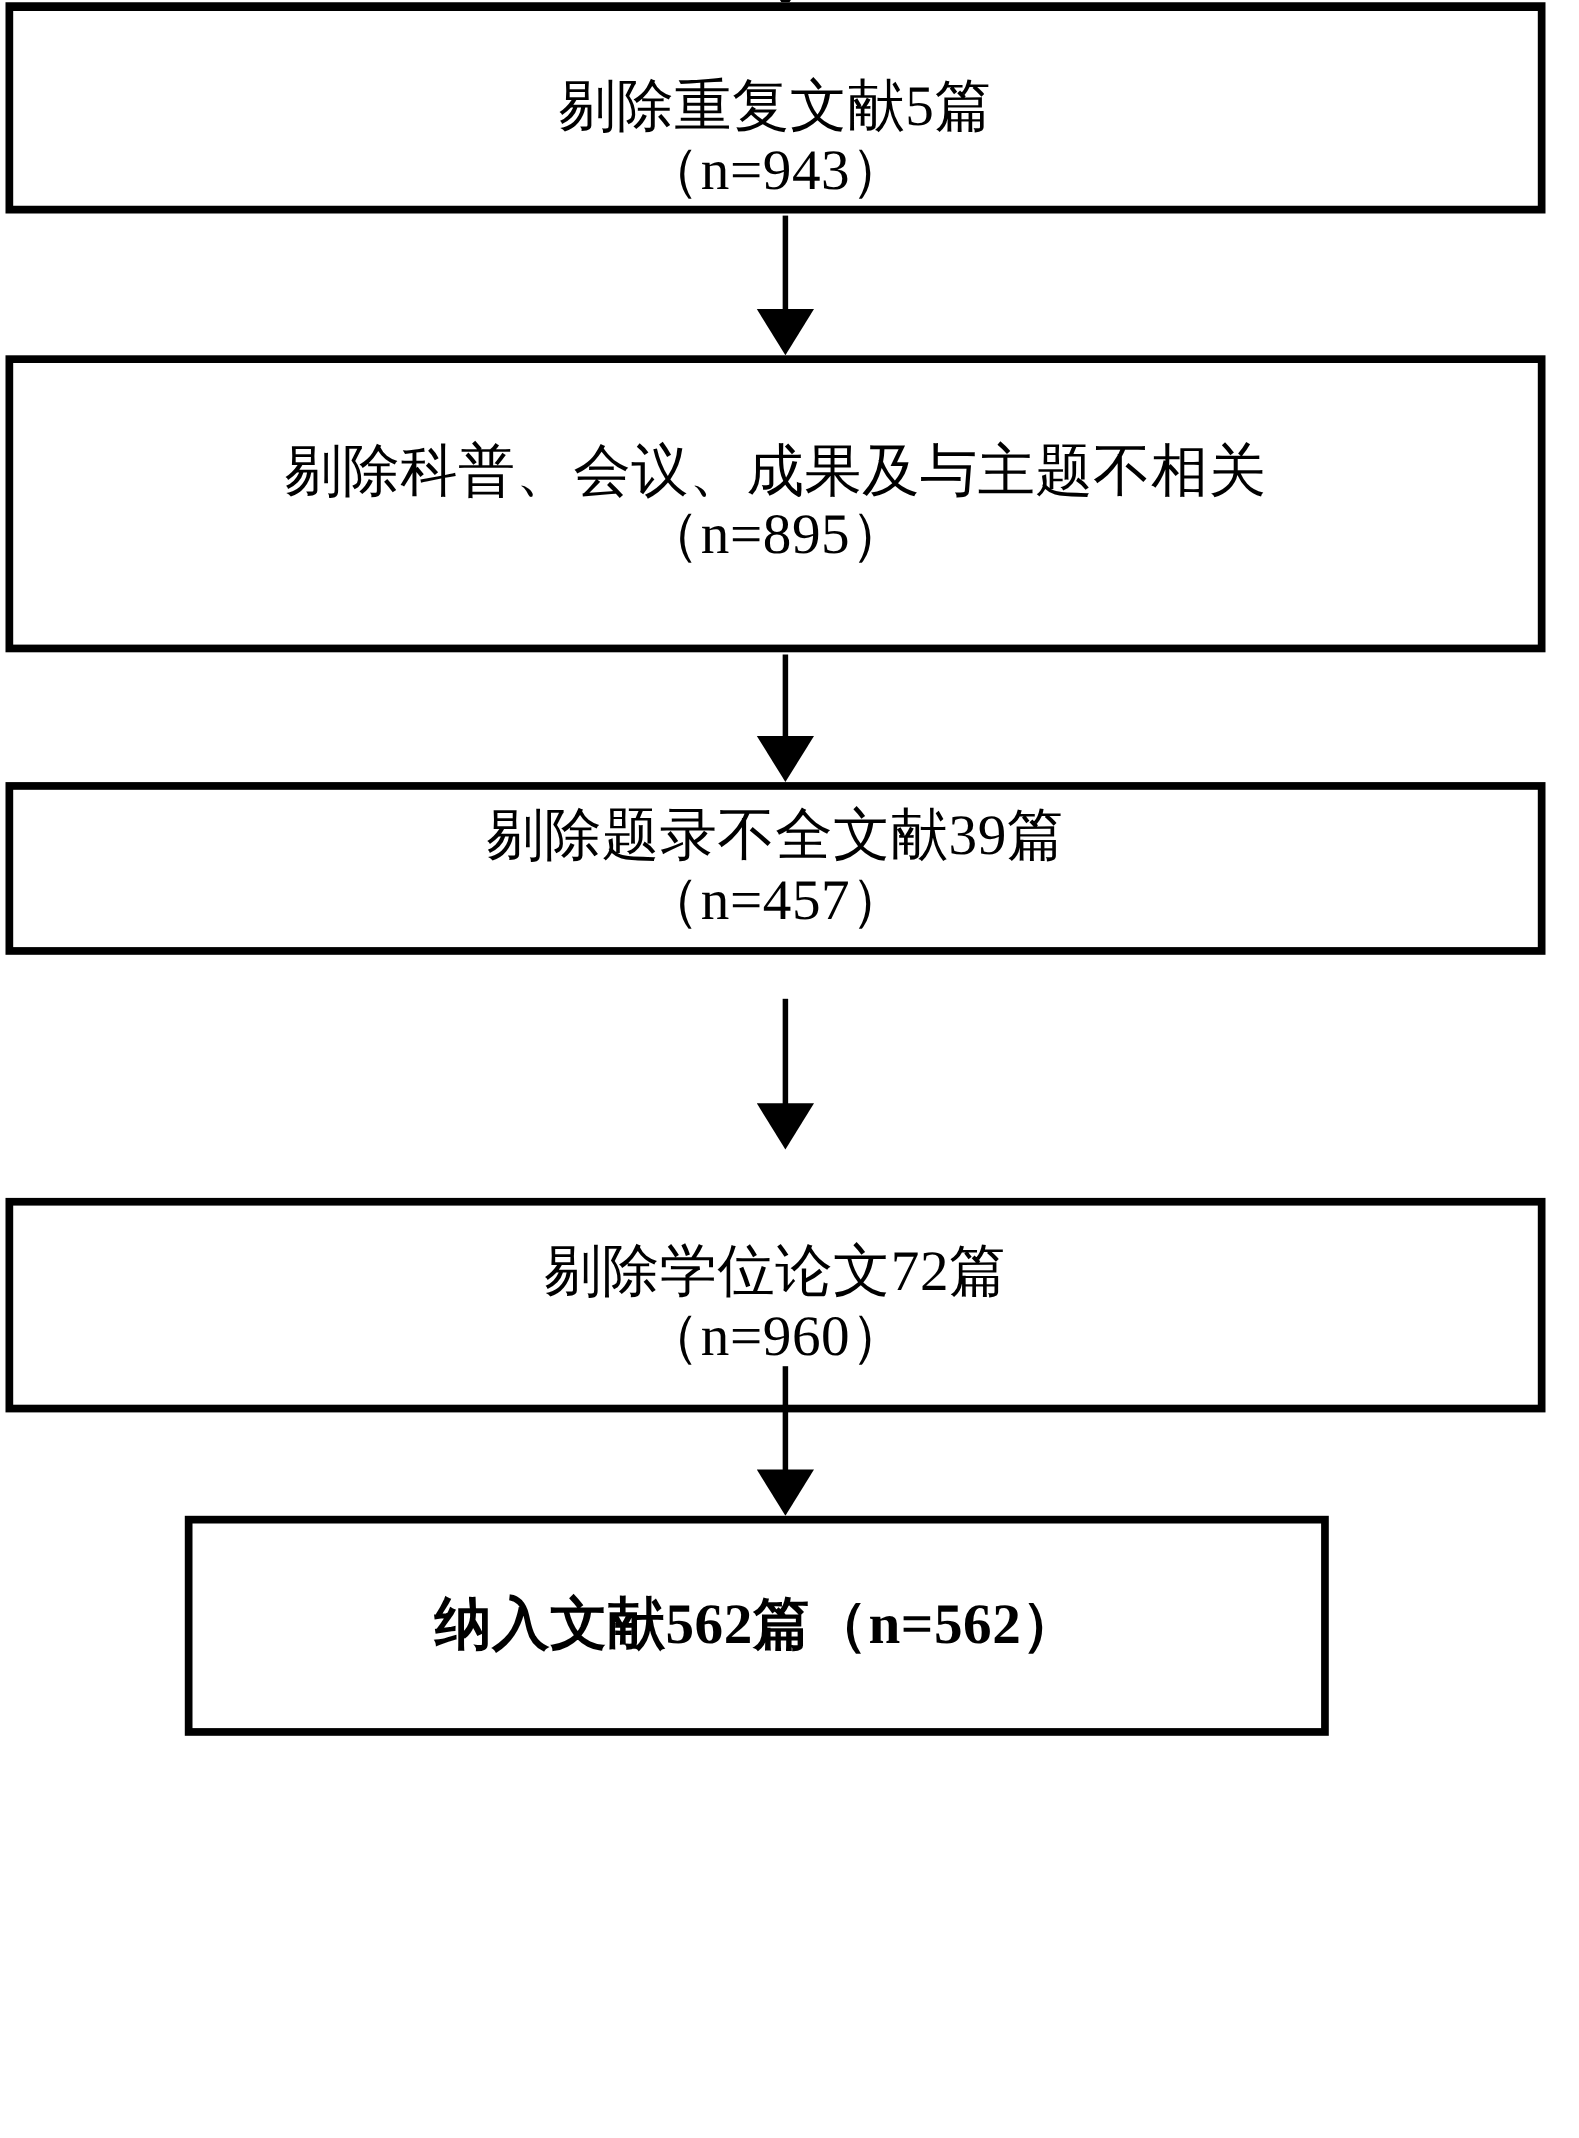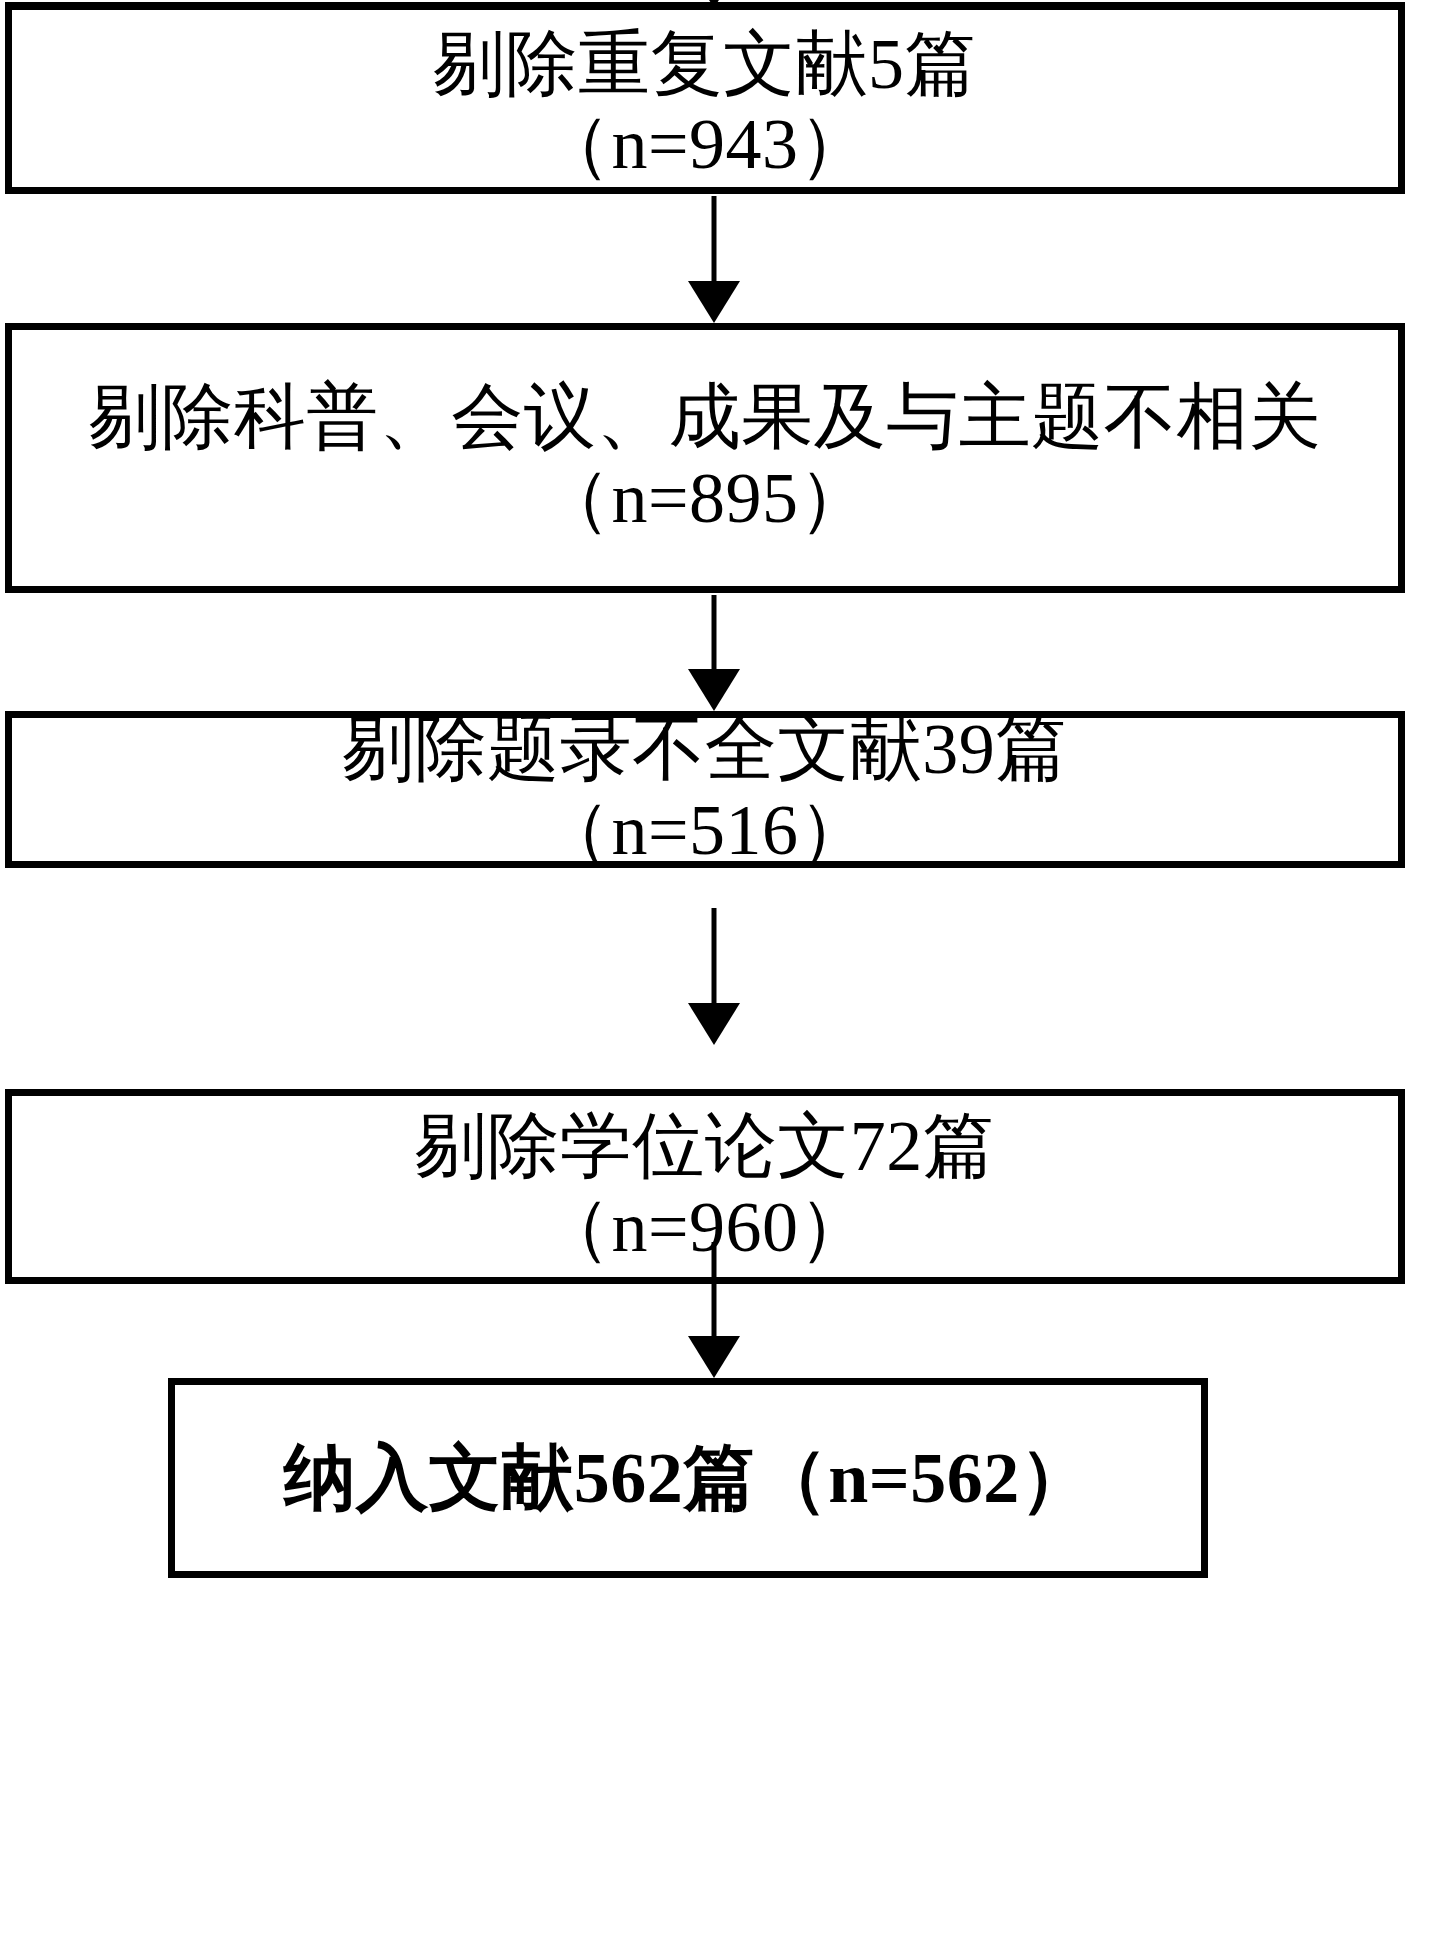--- a/index.html
+++ b/index.html
@@ -27,21 +27,21 @@
     flex-direction: column;
     align-items: center;
     justify-content: center;
     text-align: center;
     color: #000000;
   }
   .node .line {
     display: block;
     white-space: nowrap;
     line-height: 1.12;
-    font-size: 72px;
+    font-size: 52px;
     letter-spacing: 0.5px;
   }
   
   #node-duplicates {
     left: 5px;
     top: 2px;
     width: 1400px;
     height: 192px;
     border-top-width: 8px;
     justify-content: flex-end;
@@ -118,21 +118,21 @@
     <span class="line">（n=895）</span>
   </div>
 
   <svg class="connector" width="1435" height="1944" viewBox="0 0 1435 1944" aria-hidden="true">
     <line x1="714" y1="595" x2="714" y2="673"></line>
     <polygon points="688,669 740,669 714,711"></polygon>
   </svg>
 
   <div class="node" id="node-incomplete">
     <span class="line">剔除题录不全文献39篇</span>
-    <span class="line">（n=516）</span>
+    <span class="line">（n=457）</span>
   </div>
 
   <svg class="connector" width="1435" height="1944" viewBox="0 0 1435 1944" aria-hidden="true">
     <line x1="714" y1="908" x2="714" y2="1007"></line>
     <polygon points="688,1003 740,1003 714,1045"></polygon>
   </svg>
 
   <div class="node" id="node-thesis">
     <span class="line">剔除学位论文72篇</span>
     <span class="line">（n=960）</span>

